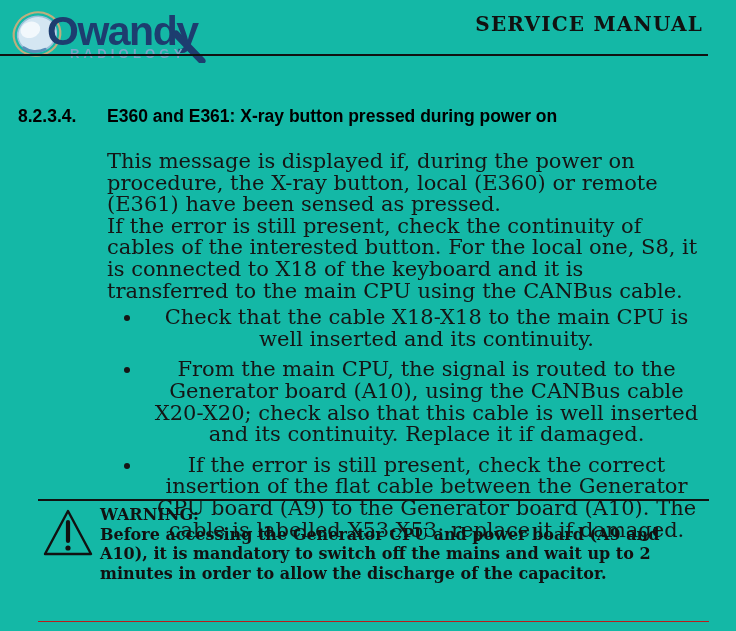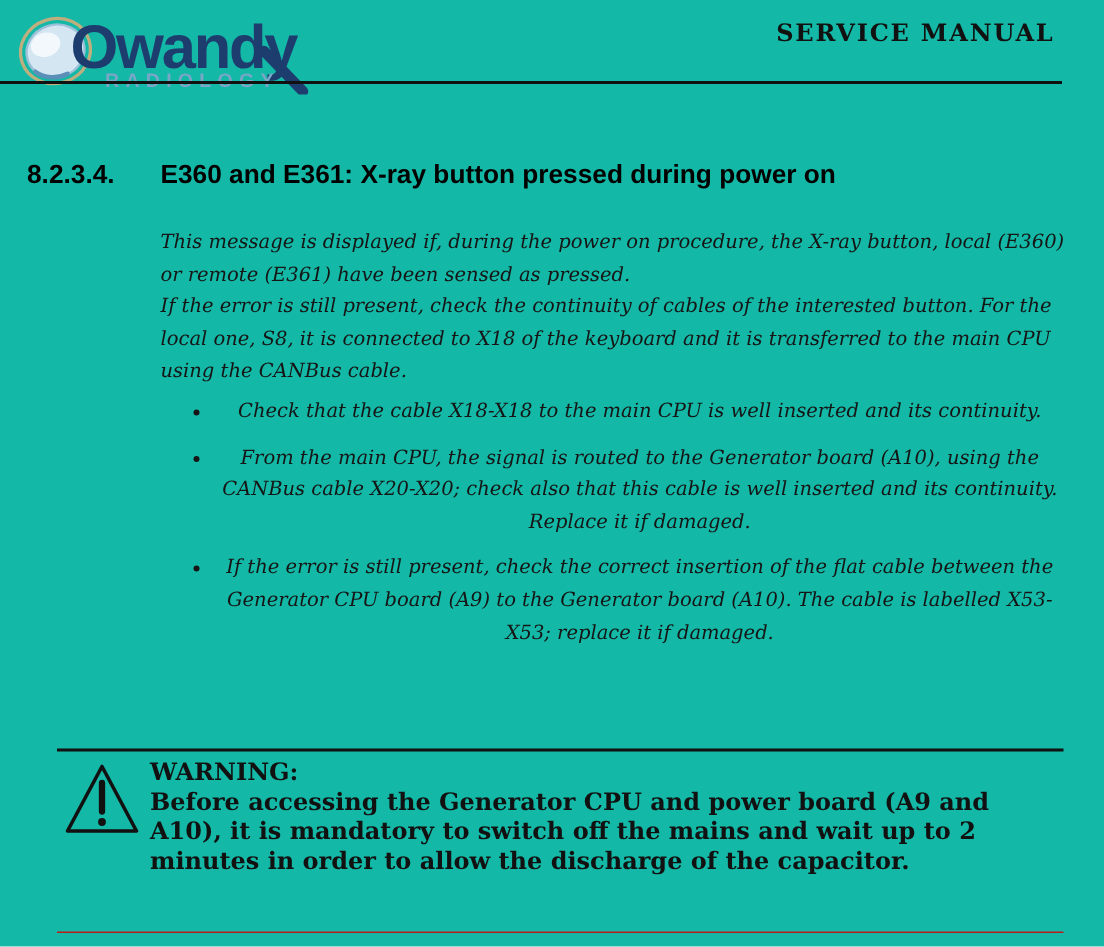--- a/index.html
+++ b/index.html
@@ -17,21 +17,21 @@
   
   .logo-svg { position: absolute; left: 6px; top: 3px; }
   .doc-meta {
     position: absolute;
     right: 33px;
     top: 12px;
     text-align: right;
     font-family: "DejaVu Serif", serif;
   }
   .doc-title {
-    font-size: 16px;
+    font-size: 20px;
     font-weight: bold;
     letter-spacing: 1.2px;
     color: #111;
   }
   .doc-subtitle {
     font-size: 17px;
     font-style: italic;
     margin-top: 2px;
     color: #111;
   }
@@ -53,24 +53,23 @@
     color: #000;
   }
   .section-number { position: absolute; left: 18px; top: 0; }
   .section-title  { position: absolute; left: 107px; top: 0; }
 
   
   .body-block {
     position: absolute;
     left: 107px; top: 151px;
     width: 603px;
-    font-size: 13px;
+    font-size: 21px;
     line-height: 21.6px;
     color: #151515;
-    font-style: italic;
   }
   .body-block p { margin: 0; }
   .bullet-list {
     margin: 5px 0 0 0;
     padding-left: 36px;
     list-style: disc;
     text-align: center;
   }
   .bullet-list li { margin-bottom: 9px; }
   .bullet-list li:last-child { margin-bottom: 0; }

